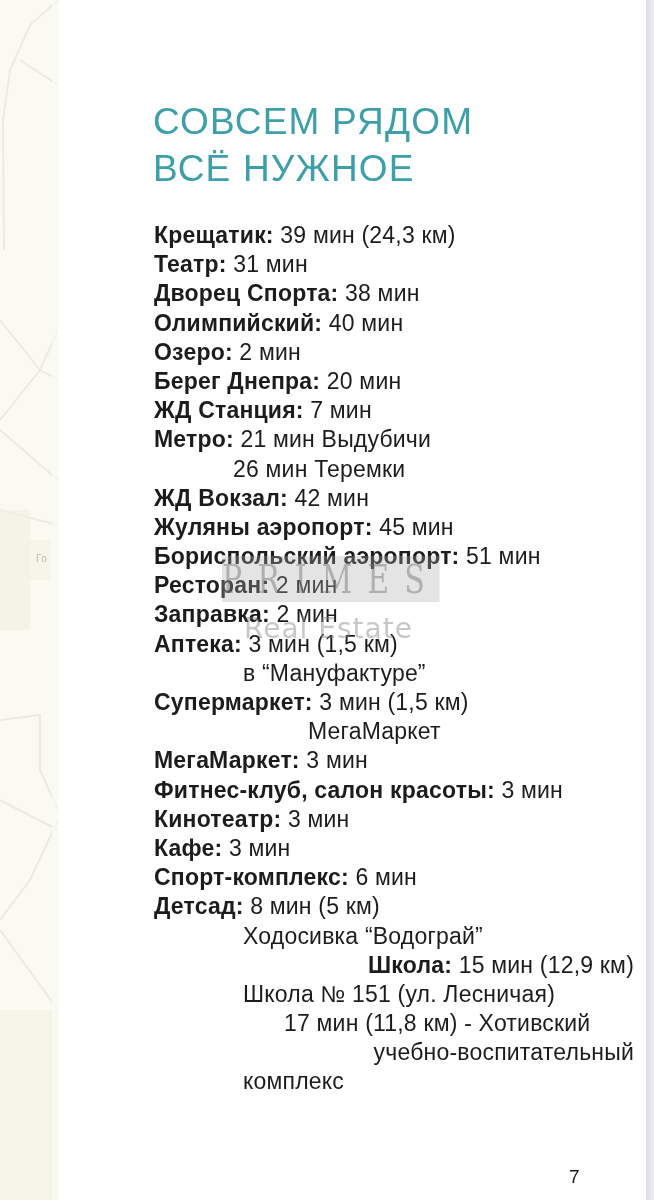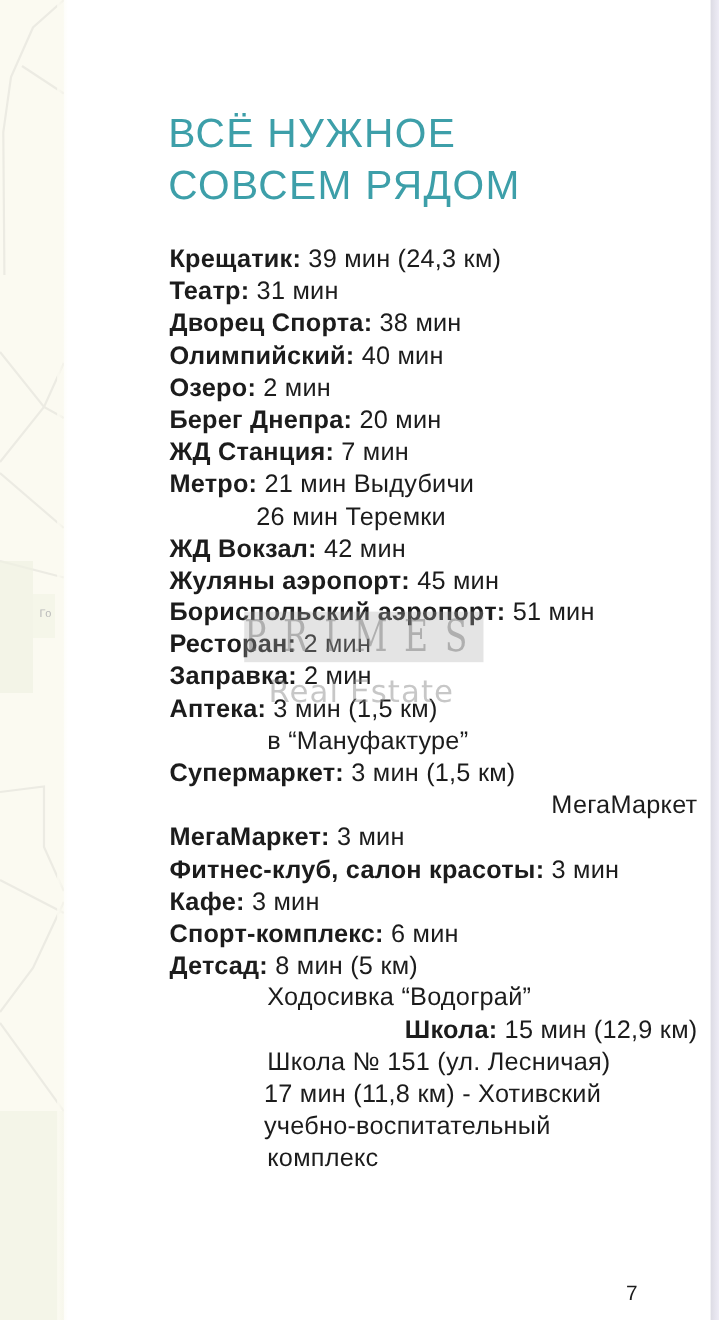--- a/index.html
+++ b/index.html
@@ -80,52 +80,53 @@
       <rect x="30" y="540" width="20" height="40" opacity="0.5"></rect>
       <rect x="0" y="1010" width="58" height="190" opacity="0.6"></rect>
     </g>
   </svg>
   <div class="map-label">Го</div>
 </div>
 <div class="page-fade"></div>
 <div class="right-edge"></div>
 
 <h1 class="title">
+  <span>СОВСЕМ РЯДОМ</span>
   <span>ВСЁ НУЖНОЕ</span>
-  <span>СОВСЕМ РЯДОМ</span>
 </h1>
 
 <div class="list" id="amenity-list">
     <div class="row" style="padding-left: 0px;"><b>Крещатик:</b><span class="val" style="white-space: pre;"> 39 мин (24,3 км)</span></div>
     <div class="row" style="padding-left: 0px;"><b>Театр:</b><span class="val" style="white-space: pre; margin-top: 24px;"> 31 мин</span></div>
     <div class="row" style="padding-left: 0px;"><b>Дворец Спорта:</b><span class="val" style="white-space: pre;"> 38 мин</span></div>
     <div class="row" style="padding-left: 0px;"><b>Олимпийский:</b><span class="val" style="white-space: pre;"> 40 мин</span></div>
     <div class="row" style="padding-left: 0px;"><b>Озеро:</b><span class="val" style="white-space: pre;"> 2 мин</span></div>
     <div class="row" style="padding-left: 0px;"><b>Берег Днепра:</b><span class="val" style="white-space: pre;"> 20 мин</span></div>
     <div class="row" style="padding-left: 0px;"><b>ЖД Станция:</b><span class="val" style="white-space: pre;"> 7 мин</span></div>
     <div class="row" style="padding-left: 0px;"><b>Метро:</b><span class="val" style="white-space: pre;"> 21 мин Выдубичи</span></div>
     <div class="row cont" style="padding-left: 79px;"><span class="val" style="white-space: pre;">26 мин Теремки</span></div>
     <div class="row" style="padding-left: 0px;"><b>ЖД Вокзал:</b><span class="val" style="white-space: pre;"> 42 мин</span></div>
     <div class="row" style="padding-left: 0px;"><b>Жуляны аэропорт:</b><span class="val" style="white-space: pre;"> 45 мин</span></div>
     <div class="row" style="padding-left: 0px;"><b>Бориспольский аэропорт:</b><span class="val" style="white-space: pre;"> 51 мин</span></div>
     <div class="row" style="padding-left: 0px;"><b>Ресторан:</b><span class="val" style="white-space: pre;"> 2 мин</span></div>
     <div class="row" style="padding-left: 0px;"><b>Заправка:</b><span class="val" style="white-space: pre;"> 2 мин</span></div>
     <div class="row" style="padding-left: 0px;"><b>Аптека:</b><span class="val" style="white-space: pre;"> 3 мин (1,5 км)</span></div>
     <div class="row cont" style="padding-left: 89px;"><span class="val" style="white-space: pre;">в “Мануфактуре”</span></div>
     <div class="row" style="padding-left: 0px;"><b>Супермаркет:</b><span class="val" style="white-space: pre;"> 3 мин (1,5 км)</span></div>
-    <div class="row cont" style="padding-left: 154px; text-align: right;"><span class="val" style="white-space: pre;">МегаМаркет</span></div>
+    <div class="row cont" style="padding-left: 154px;"><span class="val" style="white-space: pre;">МегаМаркет</span></div>
     <div class="row" style="padding-left: 0px;"><b>МегаМаркет:</b><span class="val" style="white-space: pre;"> 3 мин</span></div>
     <div class="row" style="padding-left: 0px;"><b>Фитнес-клуб, салон красоты:</b><span class="val" style="white-space: pre;"> 3 мин</span></div>
+    <div class="row" style="padding-left: 0px;"><b>Кинотеатр:</b><span class="val" style="white-space: pre;"> 3 мин</span></div>
     <div class="row" style="padding-left: 0px;"><b>Кафе:</b><span class="val" style="white-space: pre;"> 3 мин</span></div>
     <div class="row" style="padding-left: 0px;"><b>Спорт-комплекс:</b><span class="val" style="white-space: pre;"> 6 мин</span></div>
     <div class="row" style="padding-left: 0px;"><b>Детсад:</b><span class="val" style="white-space: pre;"> 8 мин (5 км)</span></div>
     <div class="row cont" style="padding-left: 89px;"><span class="val" style="white-space: pre;">Ходосивка “Водограй”</span></div>
     <div class="row" style="padding-left: 0px; text-align: right;"><b>Школа:</b><span class="val" style="white-space: pre;"> 15 мин (12,9 км)</span></div>
     <div class="row cont" style="padding-left: 89px;"><span class="val" style="white-space: pre;">Школа № 151 (ул. Лесничая)</span></div>
-    <div class="row cont" style="padding-left: 86px;"><span class="val" style="white-space: pre;">17 мин (11,8 км) - Хотивский</span></div>
-    <div class="row cont" style="padding-left: 86px;"><span class="val" style="white-space: pre;">учебно-воспитательный</span></div>
+    <div class="row cont" style="padding-left: 86px;"><span class="val" style="white-space: pre; margin-left: 44px;">17 мин (11,8 км) - Хотивский</span></div>
+    <div class="row cont" style="padding-left: 86px; text-align: right;"><span class="val" style="white-space: pre;">учебно-воспитательный</span></div>
     <div class="row cont" style="padding-left: 89px;"><span class="val" style="white-space: pre;">комплекс</span></div>
   </div>
 
 <div class="watermark">PRIMES</div>
 <div class="watermark-sub">Real Estate</div>
 
 <div class="page-number">7</div>
 
 </body></html>

